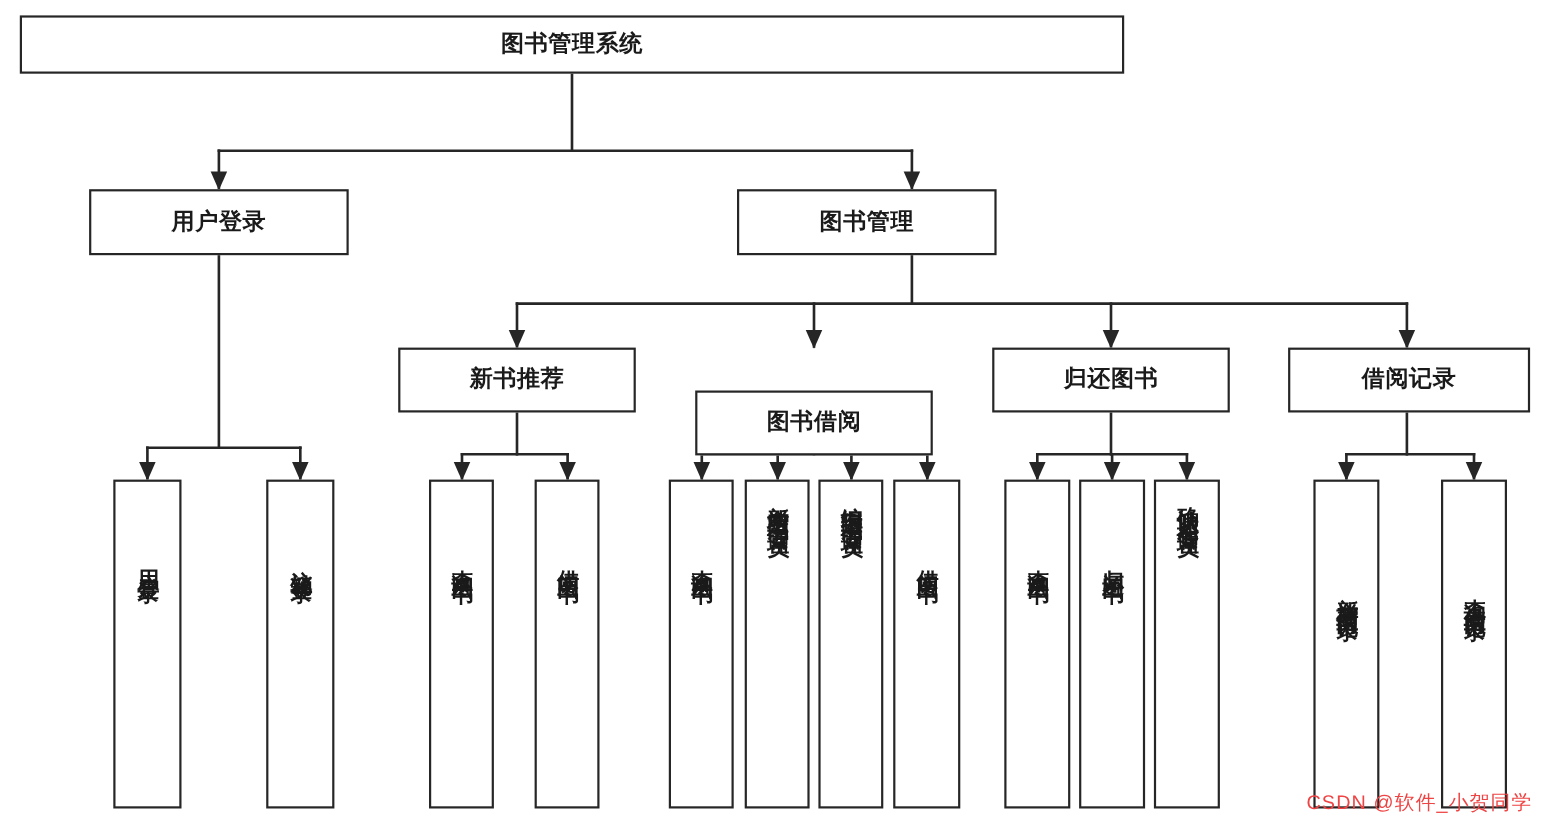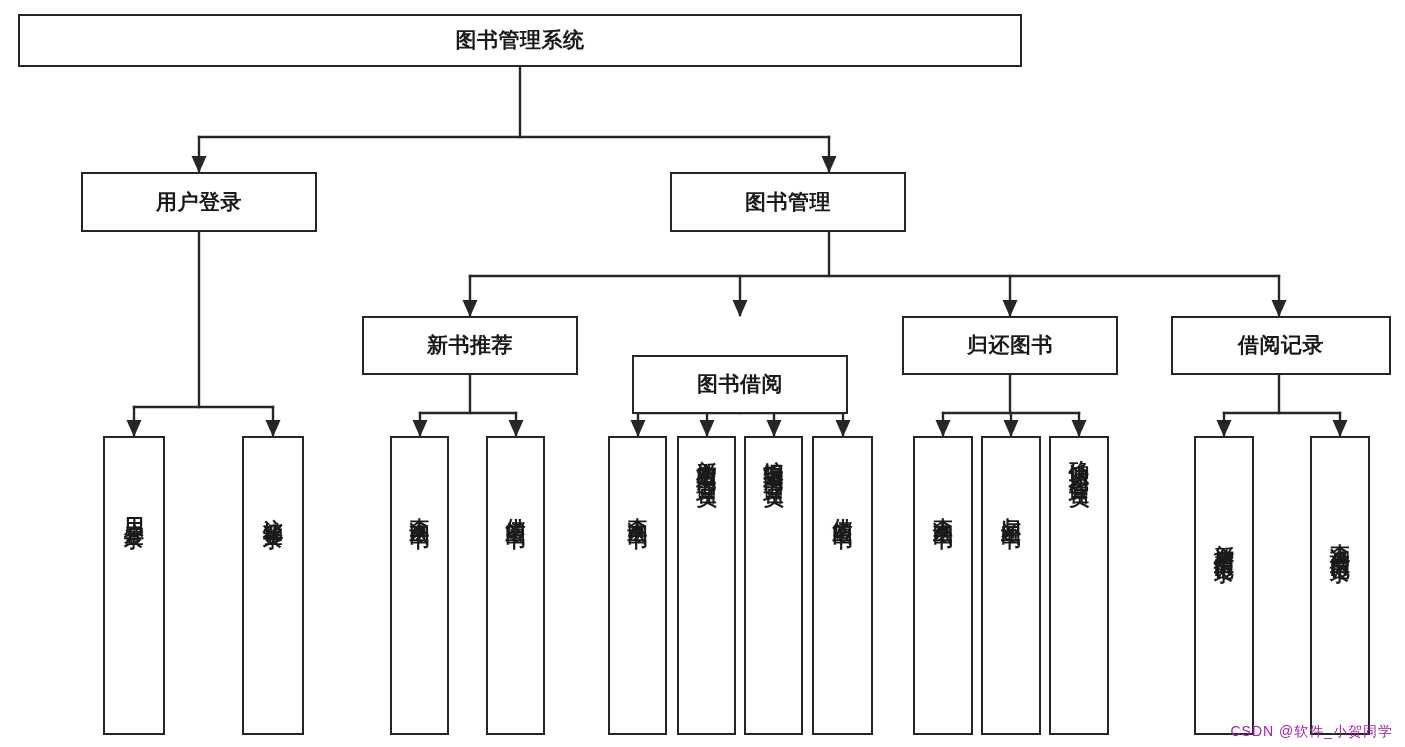--- a/index.html
+++ b/index.html
@@ -58,22 +58,22 @@
   .node.vertical.mid .node-label {
     margin-top: 58px;
   }
   .node.vertical.midshort .node-label {
     margin-top: 84px;
   }
   #watermark {
     position: absolute;
     right: 12px;
     bottom: 6px;
-    font-size: 14px;
-    color: #a21caf;
+    font-size: 18px;
+    color: #ef4444;
     letter-spacing: 1px;
     white-space: nowrap;
   }
 </style>
 </head>
 <body>
 
 <div id="canvas">
   <svg id="edges" viewBox="0 0 1405 747">
       <line x1="520" y1="67" x2="520" y2="137" stroke="#262626" stroke-width="2.4" stroke-linecap="square"></line>

